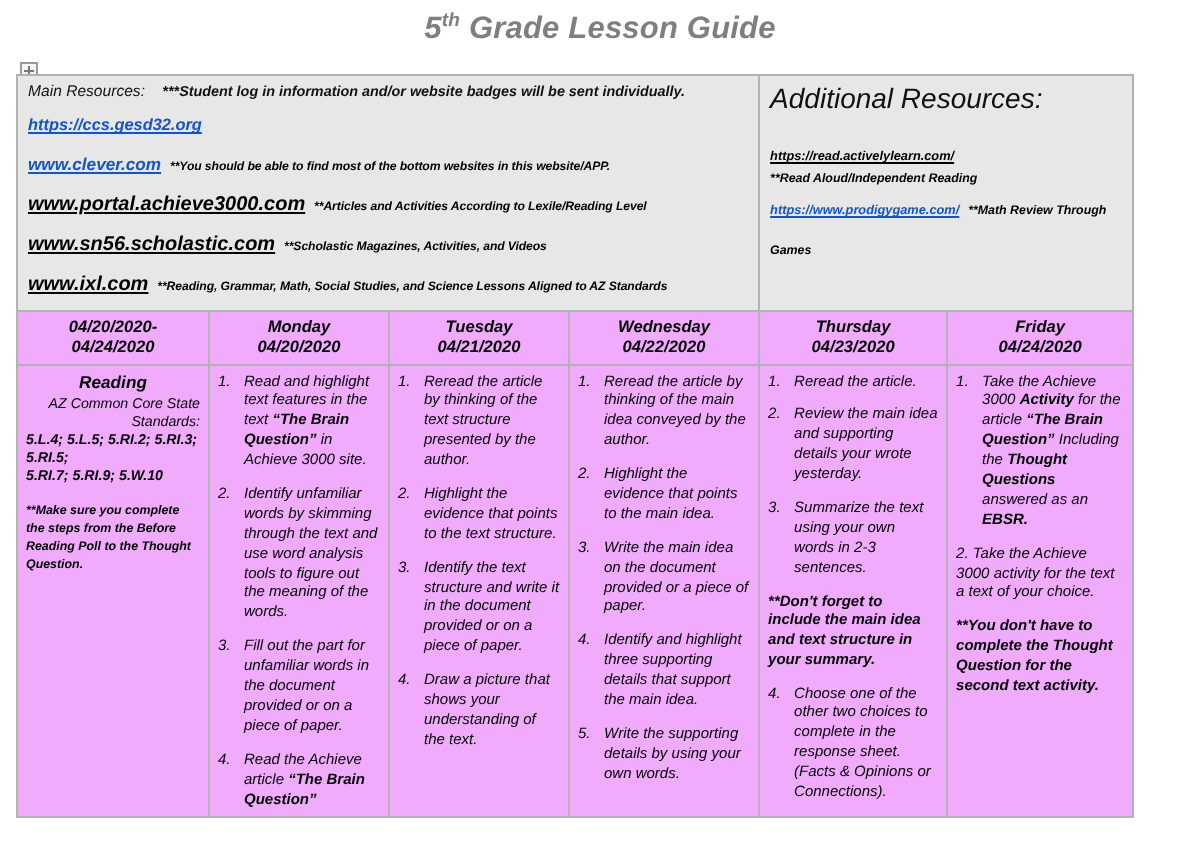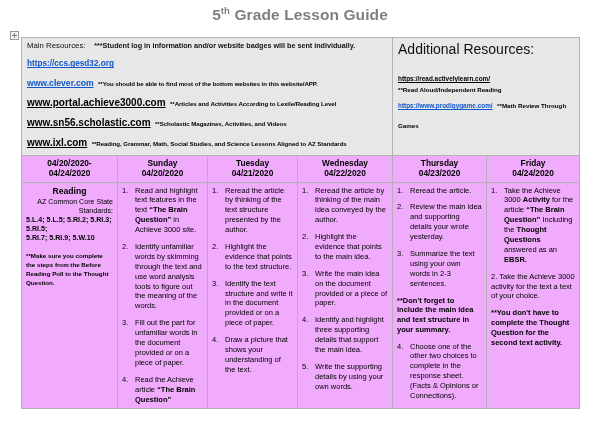--- a/index.html
+++ b/index.html
@@ -15,20 +15,21 @@
     font-family: "Liberation Sans", sans-serif;
     color: #000000;
     -webkit-font-smoothing: antialiased;
   }
 
   .page {
     position: relative;
     width: 600px;
     height: 425px;
     box-sizing: border-box;
+    font-style: italic;
   }
 
   
   .doc-title {
     text-align: center;
     font-size: 15.5px;
     font-weight: bold;
     color: #7f7f7f;
     letter-spacing: 0.1px;
     padding-top: 6px;
@@ -62,21 +63,21 @@
   .table-handle::before {
     left: 3px; top: 1px; width: 1px; height: 5px;
   }
   .table-handle::after {
     left: 1px; top: 3px; width: 5px; height: 1px;
   }
 
   
   table.guide {
     position: absolute;
-    left: 21px;
+    left: 8px;
     top: 37px;
     width: 558px;
     border-collapse: collapse;
     table-layout: fixed;
     border-radius: 26px;
   }
   table.guide td {
     border: 1px solid #b2b2b2;
     vertical-align: top;
     padding: 2px 3px 2px 3px;
@@ -279,21 +280,21 @@
           </div>
         </td>
       </tr>
 
       <tr>
         <td class="day-head">
           <div>04/20/2020-</div>
           <div>04/24/2020</div>
         </td>
         <td class="day-head">
-          <div>Sunday</div>
+          <div>Monday</div>
           <div>04/20/2020</div>
         </td>
         <td class="day-head">
           <div>Tuesday</div>
           <div>04/21/2020</div>
         </td>
         <td class="day-head">
           <div>Wednesday</div>
           <div>04/22/2020</div>
         </td>

